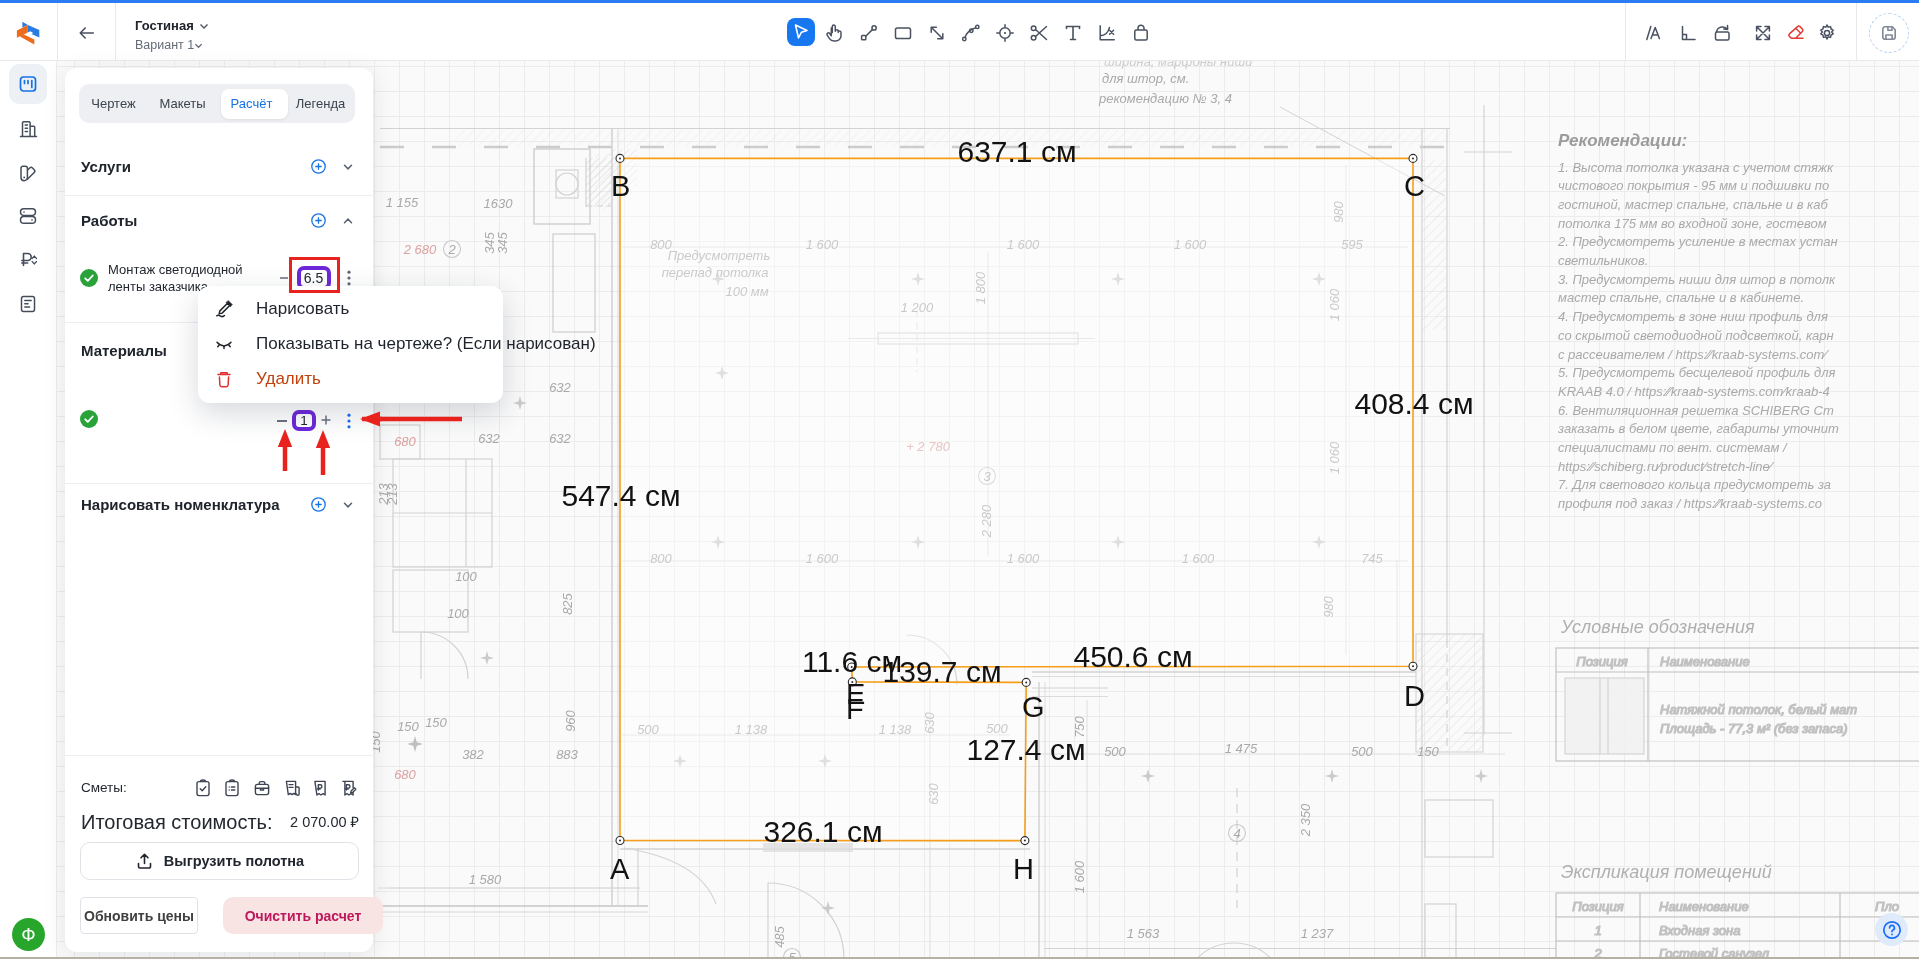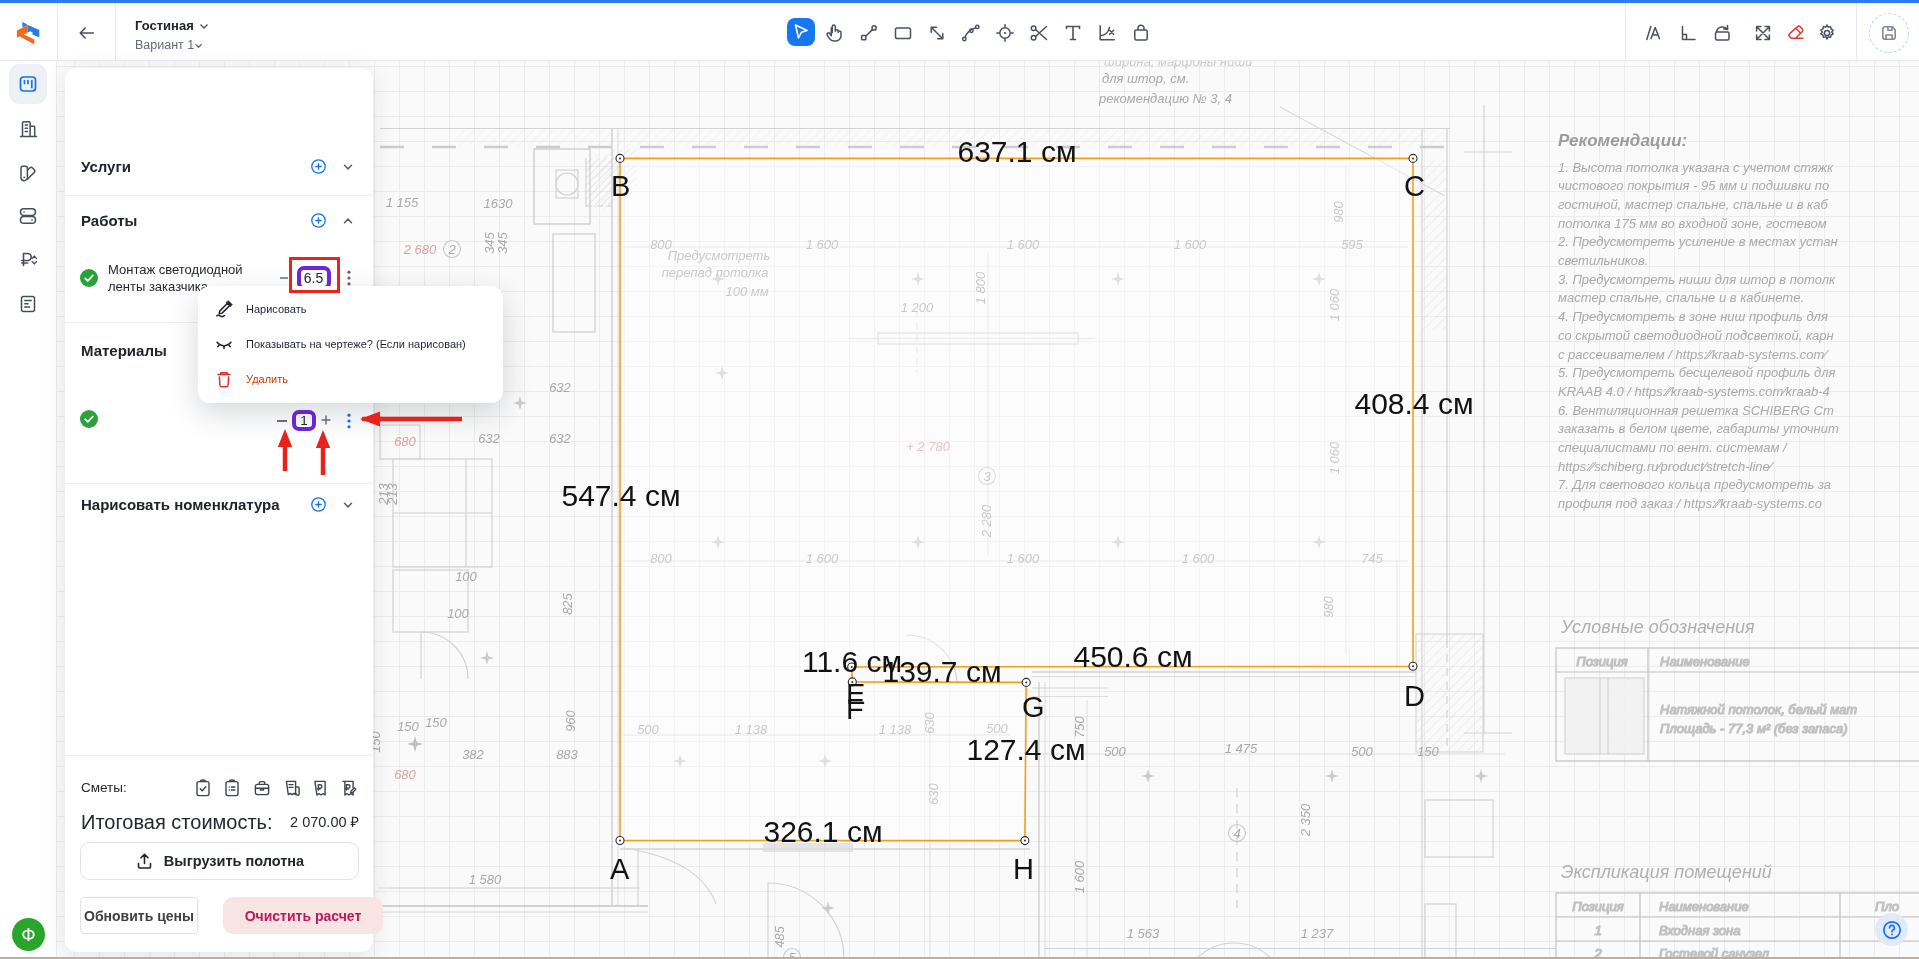--- a/index.html
+++ b/index.html
@@ -17,21 +17,21 @@
 #tabs{position:absolute;left:14px;top:16px;width:276px;height:39px;background:#edeff2;border-radius:10px;display:flex;align-items:center}
 #tabs .tab{flex:1;text-align:center;font-size:13px;color:#3c434e}
 #tabs .pill{position:absolute;left:142px;top:4.5px;width:67px;height:30px;background:#fff;border-radius:8px;box-shadow:0 1px 3px rgba(0,0,0,.08)}
 .sech{position:absolute;font-size:15px;font-weight:700;color:#20242c}
 .plusc{position:absolute;width:15px;height:15px}
 .chev{position:absolute;width:12px;height:12px}
 .itxt{position:absolute;font-size:13px;color:#23272f;line-height:16.5px}
 .gcheck{position:absolute;width:18px;height:18px;border-radius:50%;background:#2aa23a}
 .numbox{position:absolute;border:4px solid #6d28d9;border-radius:7px;background:#fff;font-size:14px;color:#23272f;display:flex;align-items:center;justify-content:center}
 #menu{position:absolute;left:198px;top:286px;width:305px;height:117px;background:#fff;border-radius:12px;box-shadow:0 10px 30px rgba(30,40,60,.18);z-index:30}
-.mitem{position:absolute;left:16px;font-size:11px;color:#1f242c;display:flex;align-items:center;gap:12px;white-space:nowrap}
+.mitem{position:absolute;left:16px;font-size:17px;color:#1f242c;display:flex;align-items:center;gap:22px;white-space:nowrap}
 .red{color:#c2410c}
 .ann{position:absolute;z-index:40}
 #fab{position:absolute;left:12px;top:918px;width:33px;height:33px;border-radius:50%;background:#28a62c;color:#fff;font-size:19px;display:flex;align-items:center;justify-content:center;z-index:15}
 #help{position:absolute;left:1875px;top:913px;width:33px;height:33px;border-radius:50%;background:#dfeafa;display:flex;align-items:center;justify-content:center;z-index:15}
 #botline{position:absolute;left:0;top:957px;width:1919px;height:2px;background:#b9b0a5;z-index:50}
 .tbtxt{position:absolute;color:#20242c}
 svg text{font-family:"Liberation Sans",sans-serif}
 .bpt{font-style:italic;fill:#a9a9a9;font-size:13px}
 .bptr{font-style:italic;fill:#dca0a0;font-size:13px}
 </style></head>
@@ -420,20 +420,27 @@
 <svg style="position:absolute;left:17px;top:188px" width="22" height="22" viewBox="0 0 22 22" fill="none" stroke="#454d5a" stroke-width="1.6" stroke-linecap="round" stroke-linejoin="round">
         <path d="M6.5,16.5 V4.5 h4.2 a3.5,3.5 0 0 1 0,7 H4.8 M4.8,14 h5.9"></path>
         <path d="M15.2,12.6 l2.1,2.3 2.1,-2.3 M15.2,9.4 l2.1,-2.3 2.1,2.3" stroke-width="1.4"></path>
       </svg>
 <svg style="position:absolute;left:17px;top:232px" width="22" height="22" viewBox="0 0 22 22" fill="none" stroke="#454d5a" stroke-width="1.5" stroke-linecap="round">
         <rect x="4.5" y="3.5" width="13" height="15" rx="2"></rect>
         <path d="M7.8,7.5 h6.4 M7.8,10.8 h3.2 M7.8,14.1 h4.8"></path>
       </svg>
 </div>
 <div id="panel">
+<div id="tabs">
+<div class="pill"></div>
+<div class="tab" style="position:relative">Чертеж</div>
+<div class="tab" style="position:relative">Макеты</div>
+<div class="tab" style="position:relative;color:#1573e6;font-weight:400">Расчёт</div>
+<div class="tab" style="position:relative">Легенда</div>
+</div>
 <div class="sech" style="left:16px;top:90px">Услуги</div>
 <svg class="plusc" style="left:246px;top:91px" width="15" height="15" viewBox="0 0 15 15" fill="none" stroke="#1573e6" stroke-width="1.3">
         <circle cx="7.5" cy="7.5" r="6.7"></circle>
         <path d="M7.5,4.3 V10.7 M4.3,7.5 H10.7"></path>
       </svg>
 <svg class="chev" style="left:277px;top:93px" width="12" height="12" viewBox="0 0 12 12" fill="none" stroke="#596070" stroke-width="1.5" stroke-linecap="round">
         <path d="M2.5,4.2 L6,7.8 L9.5,4.2"></path>
       </svg>
 <div class="hdiv" style="top:127px"></div>
 <div class="sech" style="left:16px;top:144px">Работы</div>

